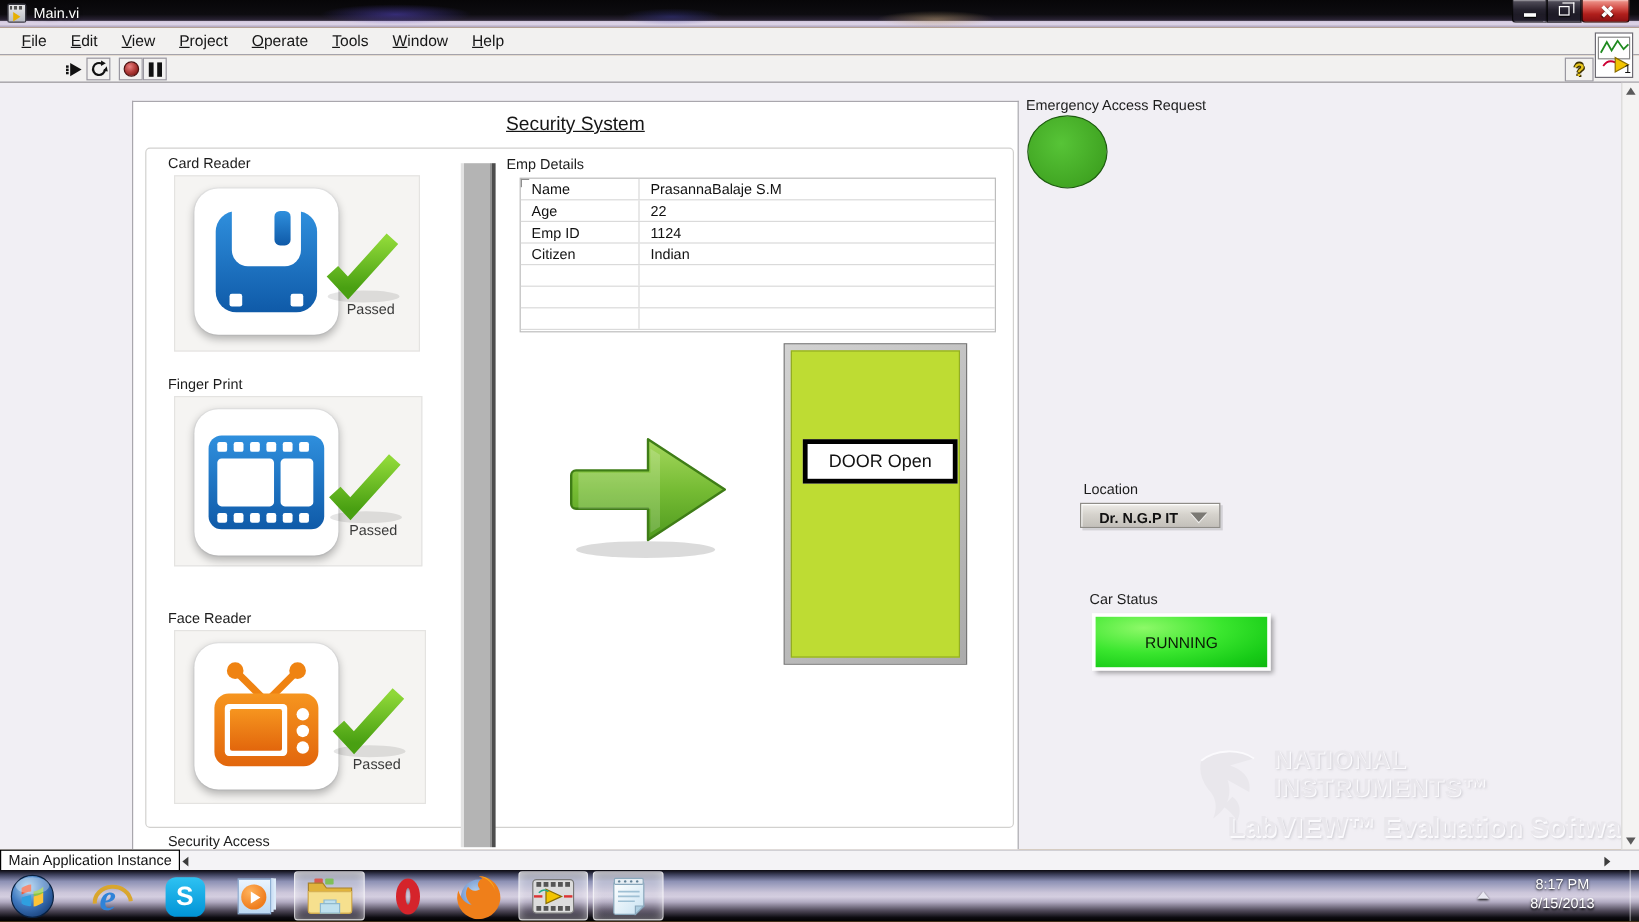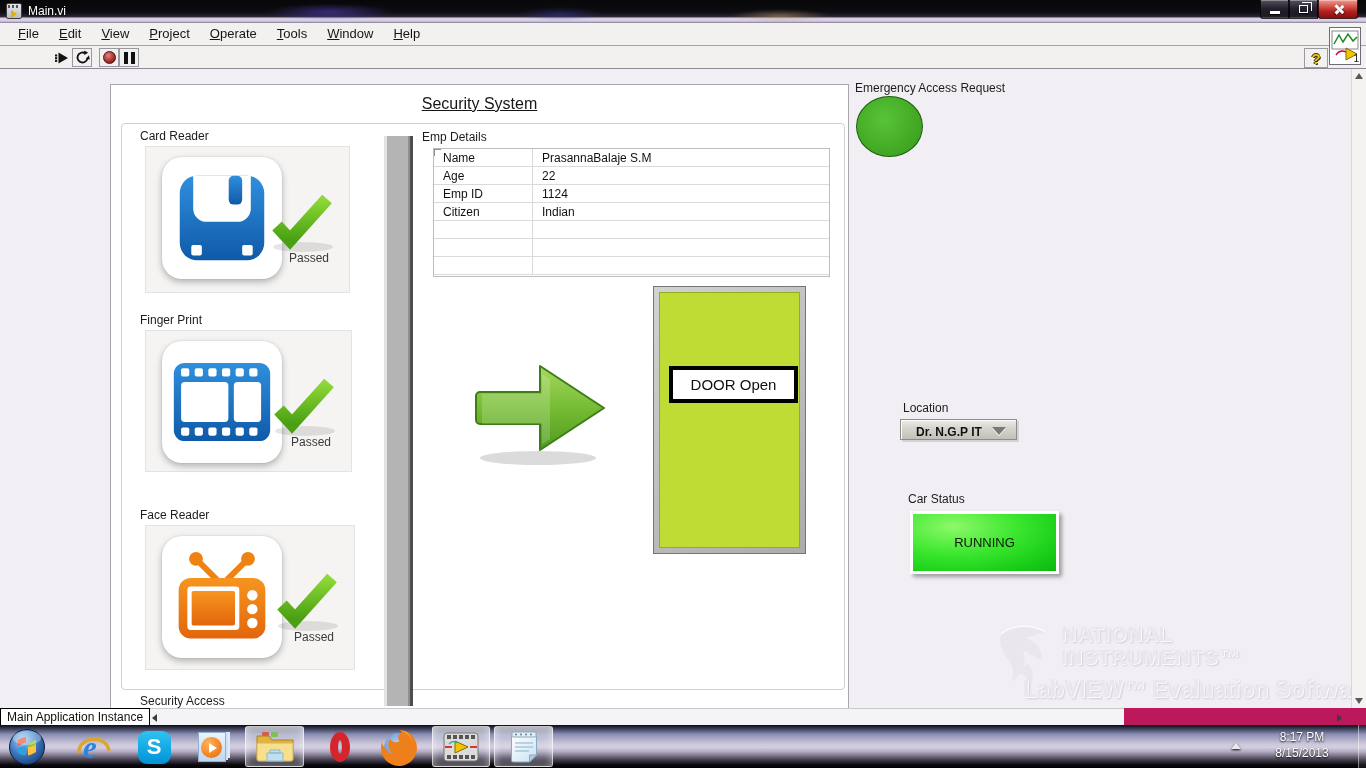--- a/index.html
+++ b/index.html
@@ -1,20 +1,20 @@
 <!DOCTYPE html>
 <html><head>
 <meta charset="utf-8">
 <style>
   * { margin:0; padding:0; box-sizing:border-box; }
   html,body { width:1366px; height:768px; overflow:hidden; background:#000; }
   #screen {
     position:relative; width:1366px; height:768px;
     font-family:"Liberation Sans", sans-serif;
-    background:#be185d; overflow:hidden;
+    background:#a16207; overflow:hidden;
   }
   
   .titlebar{
     position:absolute; left:0; top:0; width:1366px; height:23px;
     background:
       radial-gradient(ellipse 90px 12px at 330px 12px, rgba(86,70,200,.55), transparent 70%),
       radial-gradient(ellipse 60px 10px at 560px 14px, rgba(60,60,160,.45), transparent 70%),
       radial-gradient(ellipse 70px 10px at 780px 16px, rgba(190,160,110,.5), transparent 70%),
       linear-gradient(180deg,#070608 0%,#0d0c10 52%,#262030 70%,#3a3344 74%,#d6cce2 78%,#dcd3e6 88%,#b7adc6 96%,#746b85 100%);
   }
@@ -100,38 +100,38 @@
   
   .led{ position:absolute; left:856px; top:27px; width:67px; height:61px; border-radius:50%;
     border:1px solid #1e5c10; background:radial-gradient(circle at 42% 38%, #57c437, #3fa321 75%, #38961d); }
   .ring{ position:absolute; left:900px; top:350px; width:117px; height:21px;
     background:linear-gradient(180deg,#eeece8 0%,#d6d3cd 45%,#c3c0ba 100%);
     border:1px solid #8f8d88; box-shadow:inset 1px 1px 0 #fdfdfc, 2px 2px 0 rgba(0,0,0,.12);
     font-size:12px; font-weight:bold; color:#111; display:flex; align-items:flex-end; padding-left:15px; }
   .ring-arrow{ position:absolute; right:10px; top:7px; width:0; height:0;
     border-left:7px solid transparent; border-right:7px solid transparent; border-top:8px solid #7b7974;
     filter:drop-shadow(0 1px 0 #fff); }
-  .car-frame{ position:absolute; left:910px; top:442px; width:149px; height:63px; background:#fff;
+  .car-frame{ position:absolute; left:910px; top:442px; width:149px; height:48px; background:#fff;
     box-shadow:3px 3px 4px rgba(0,0,0,.35); padding:3px; }
   .car-btn{ width:100%; height:100%;
     background:radial-gradient(ellipse at 28% 22%, #8df968 0%, #3ae62e 45%, #17cb17 80%, #10b710 100%);
     display:flex; align-items:center; justify-content:center; font-size:13px; color:#0a1a06; }
   
   .wm{ position:absolute; left:995px; top:551px; width:360px; height:88px; color:#e9e7ec; }
   .wm-text{ position:absolute; left:66px; top:2px; font-weight:bold; font-size:21px; letter-spacing:.5px;
     line-height:23px; text-shadow:1px 1px 0 #fbfafd, 2px 2px 2px rgba(150,148,158,.35); }
   .wm-line3{ position:absolute; left:28px; top:56px; font-weight:bold; font-size:23px; white-space:nowrap;
     text-shadow:1px 1px 0 #fbfafd, 2px 2px 2px rgba(150,148,158,.35); }
   
   .vscroll{ position:absolute; left:1351px; top:0; width:15px; height:639px;
     background:#f4f3f2; border-left:1px solid #d9d8d6; }
   .tri-up{ width:0;height:0;border-left:4px solid transparent;border-right:4px solid transparent;border-bottom:6px solid #5a5a5a; position:absolute; left:3px; top:4px;}
   .tri-down{ width:0;height:0;border-left:4px solid transparent;border-right:4px solid transparent;border-top:6px solid #5a5a5a; position:absolute; left:3px; bottom:4px;}
   
-  .statusrow{ position:absolute; left:0; top:708px; width:1124px; height:17px;
+  .statusrow{ position:absolute; left:0; top:708px; width:1366px; height:17px;
     background:#f4f3f6; border-top:1px solid #c9c8cd; }
   .ctx-box{ position:absolute; left:0; top:-1px; height:18px; background:#fff; border:1px solid #000;
     font-size:12px; color:#111; padding:1px 6px 0 6px; }
   .tri-left{ position:absolute; left:152px; top:5px; width:0; height:0;
     border-top:4px solid transparent; border-bottom:4px solid transparent; border-right:5px solid #3c3c3c; }
   .tri-right{ position:absolute; left:1337px; top:5px; width:0; height:0;
     border-top:4px solid transparent; border-bottom:4px solid transparent; border-left:5px solid #3c3c3c; }
   
   .taskbar{ position:absolute; left:0; top:725px; width:1366px; height:43px;
     background:linear-gradient(180deg,#0b0a10 0%,#3d405c 9%,#8c90b4 22%,#ccc6da 44%,#d4cee0 52%,#b2abc2 62%,#4e4858 79%,#0d0c11 92%,#000 100%); }

